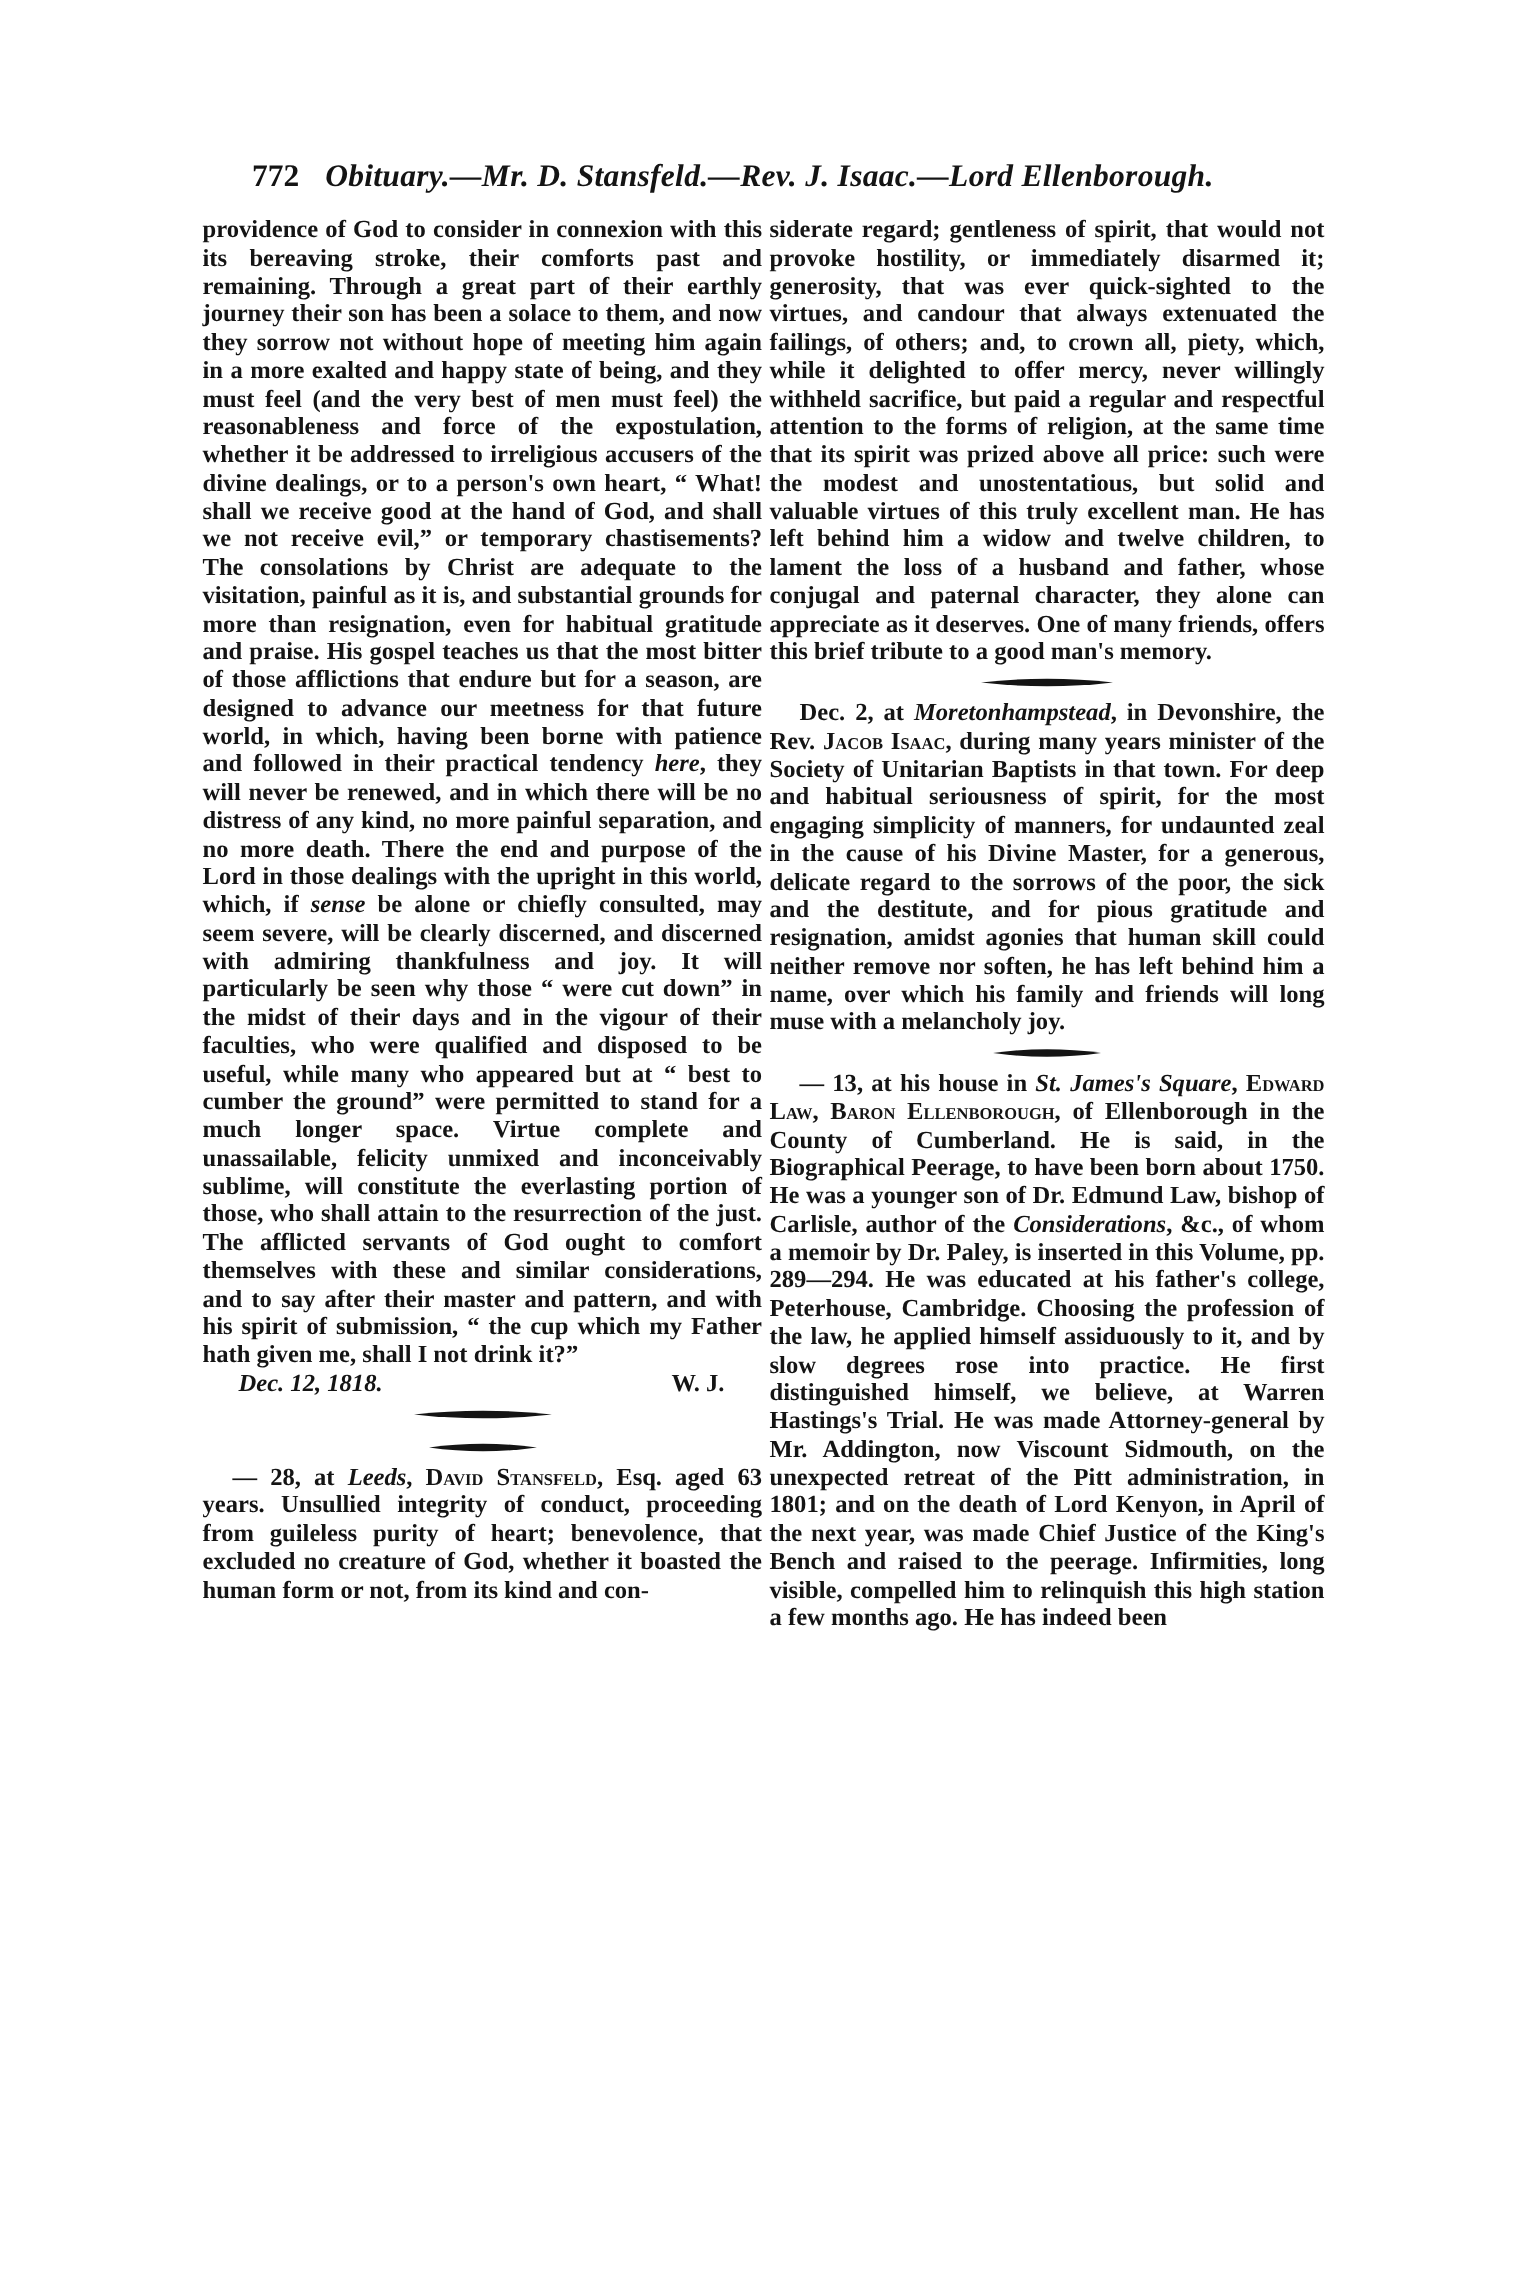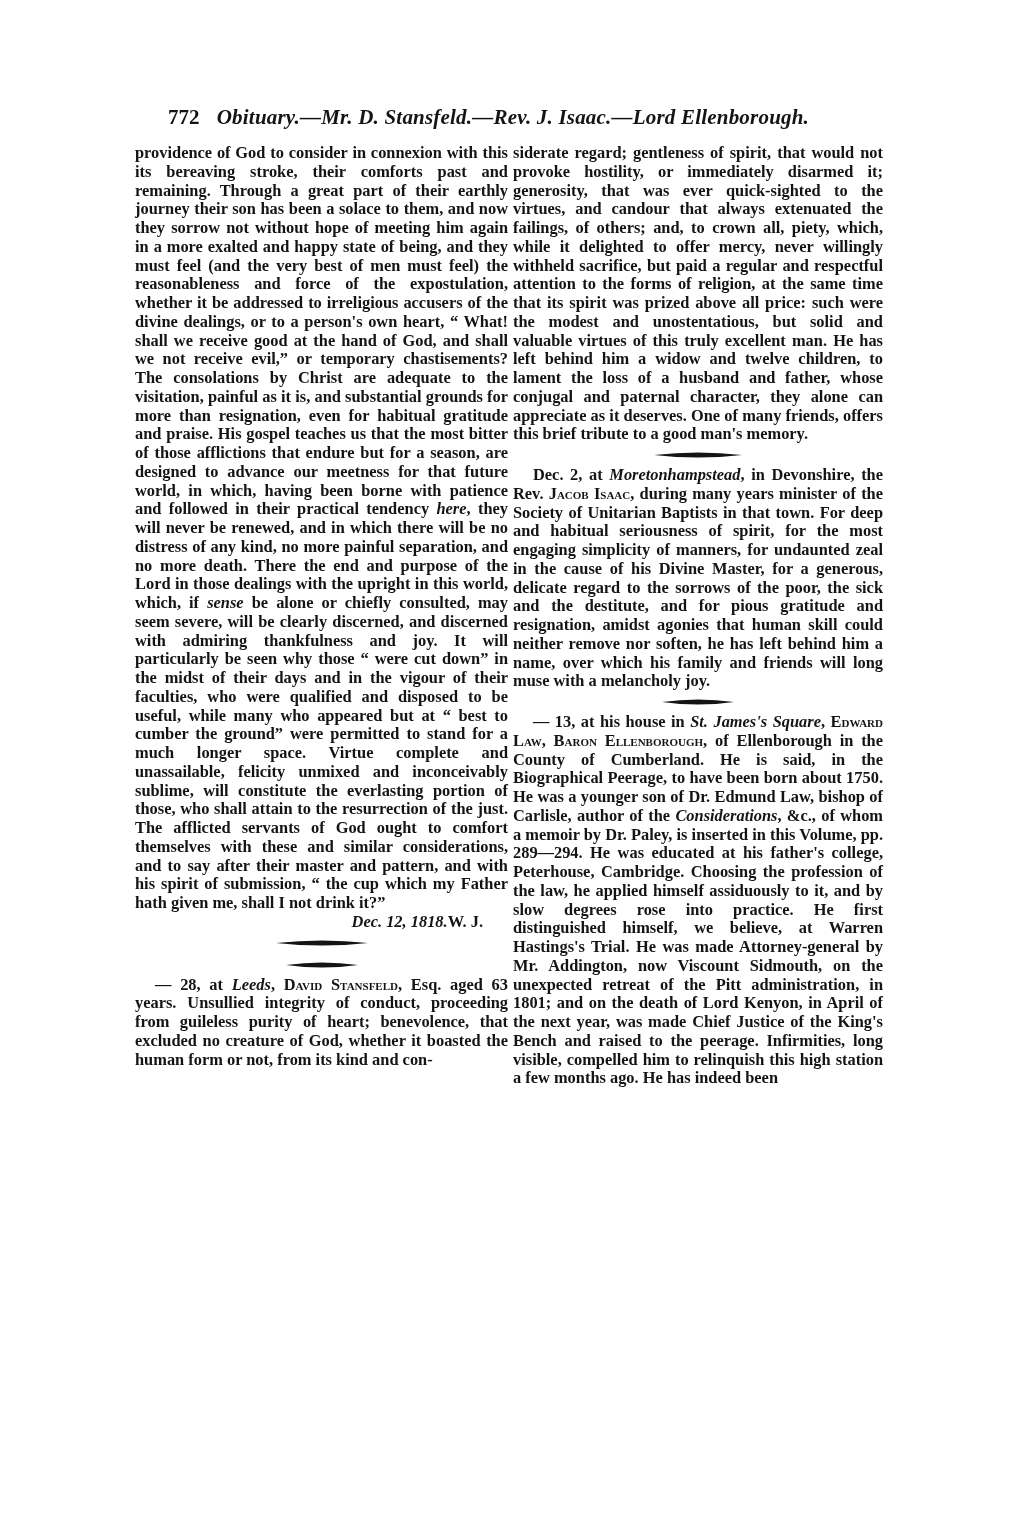--- a/index.html
+++ b/index.html
@@ -10,21 +10,21 @@
   .header .pg { font-weight: bold; margin-right: 12px; margin-left: 47px; }
   .header .title { font-style: italic; font-weight: bold; letter-spacing: 0.2px; }
   .col { position: absolute; top: 144px; width: 373px; font-size: 16.4px;
          line-height: 18.75px; text-align: justify; font-weight: bold; }
   .col.left { left: 123px; margin-left: 12px; }
   .col.right { left: 513px; width: 370px; }
   .col p { margin: 0; text-indent: 0; }
   .col p.indent { text-indent: 20px; }
   .col i { font-style: italic; }
   .sc { font-variant: small-caps; font-family: Liberation Serif, serif; }
-  .sig { display: flex; justify-content: flex-end; padding: 0 25px 0 24px; font-weight: bold; }
+  .sig { display: flex; justify-content: space-between; padding: 0 25px 0 24px; font-weight: bold; }
   .sig .date { font-style: italic; }
   .rule { height: 22px; display: flex; align-items: center; justify-content: center; }
   .rule svg { display: block; }
 </style>
 </head>
 <body>
 
 <div class="header">
   <span class="pg">772</span>
   <span class="title">Obituary.—Mr. D. Stansfeld.—Rev. J. Isaac.—Lord Ellenborough.</span>

